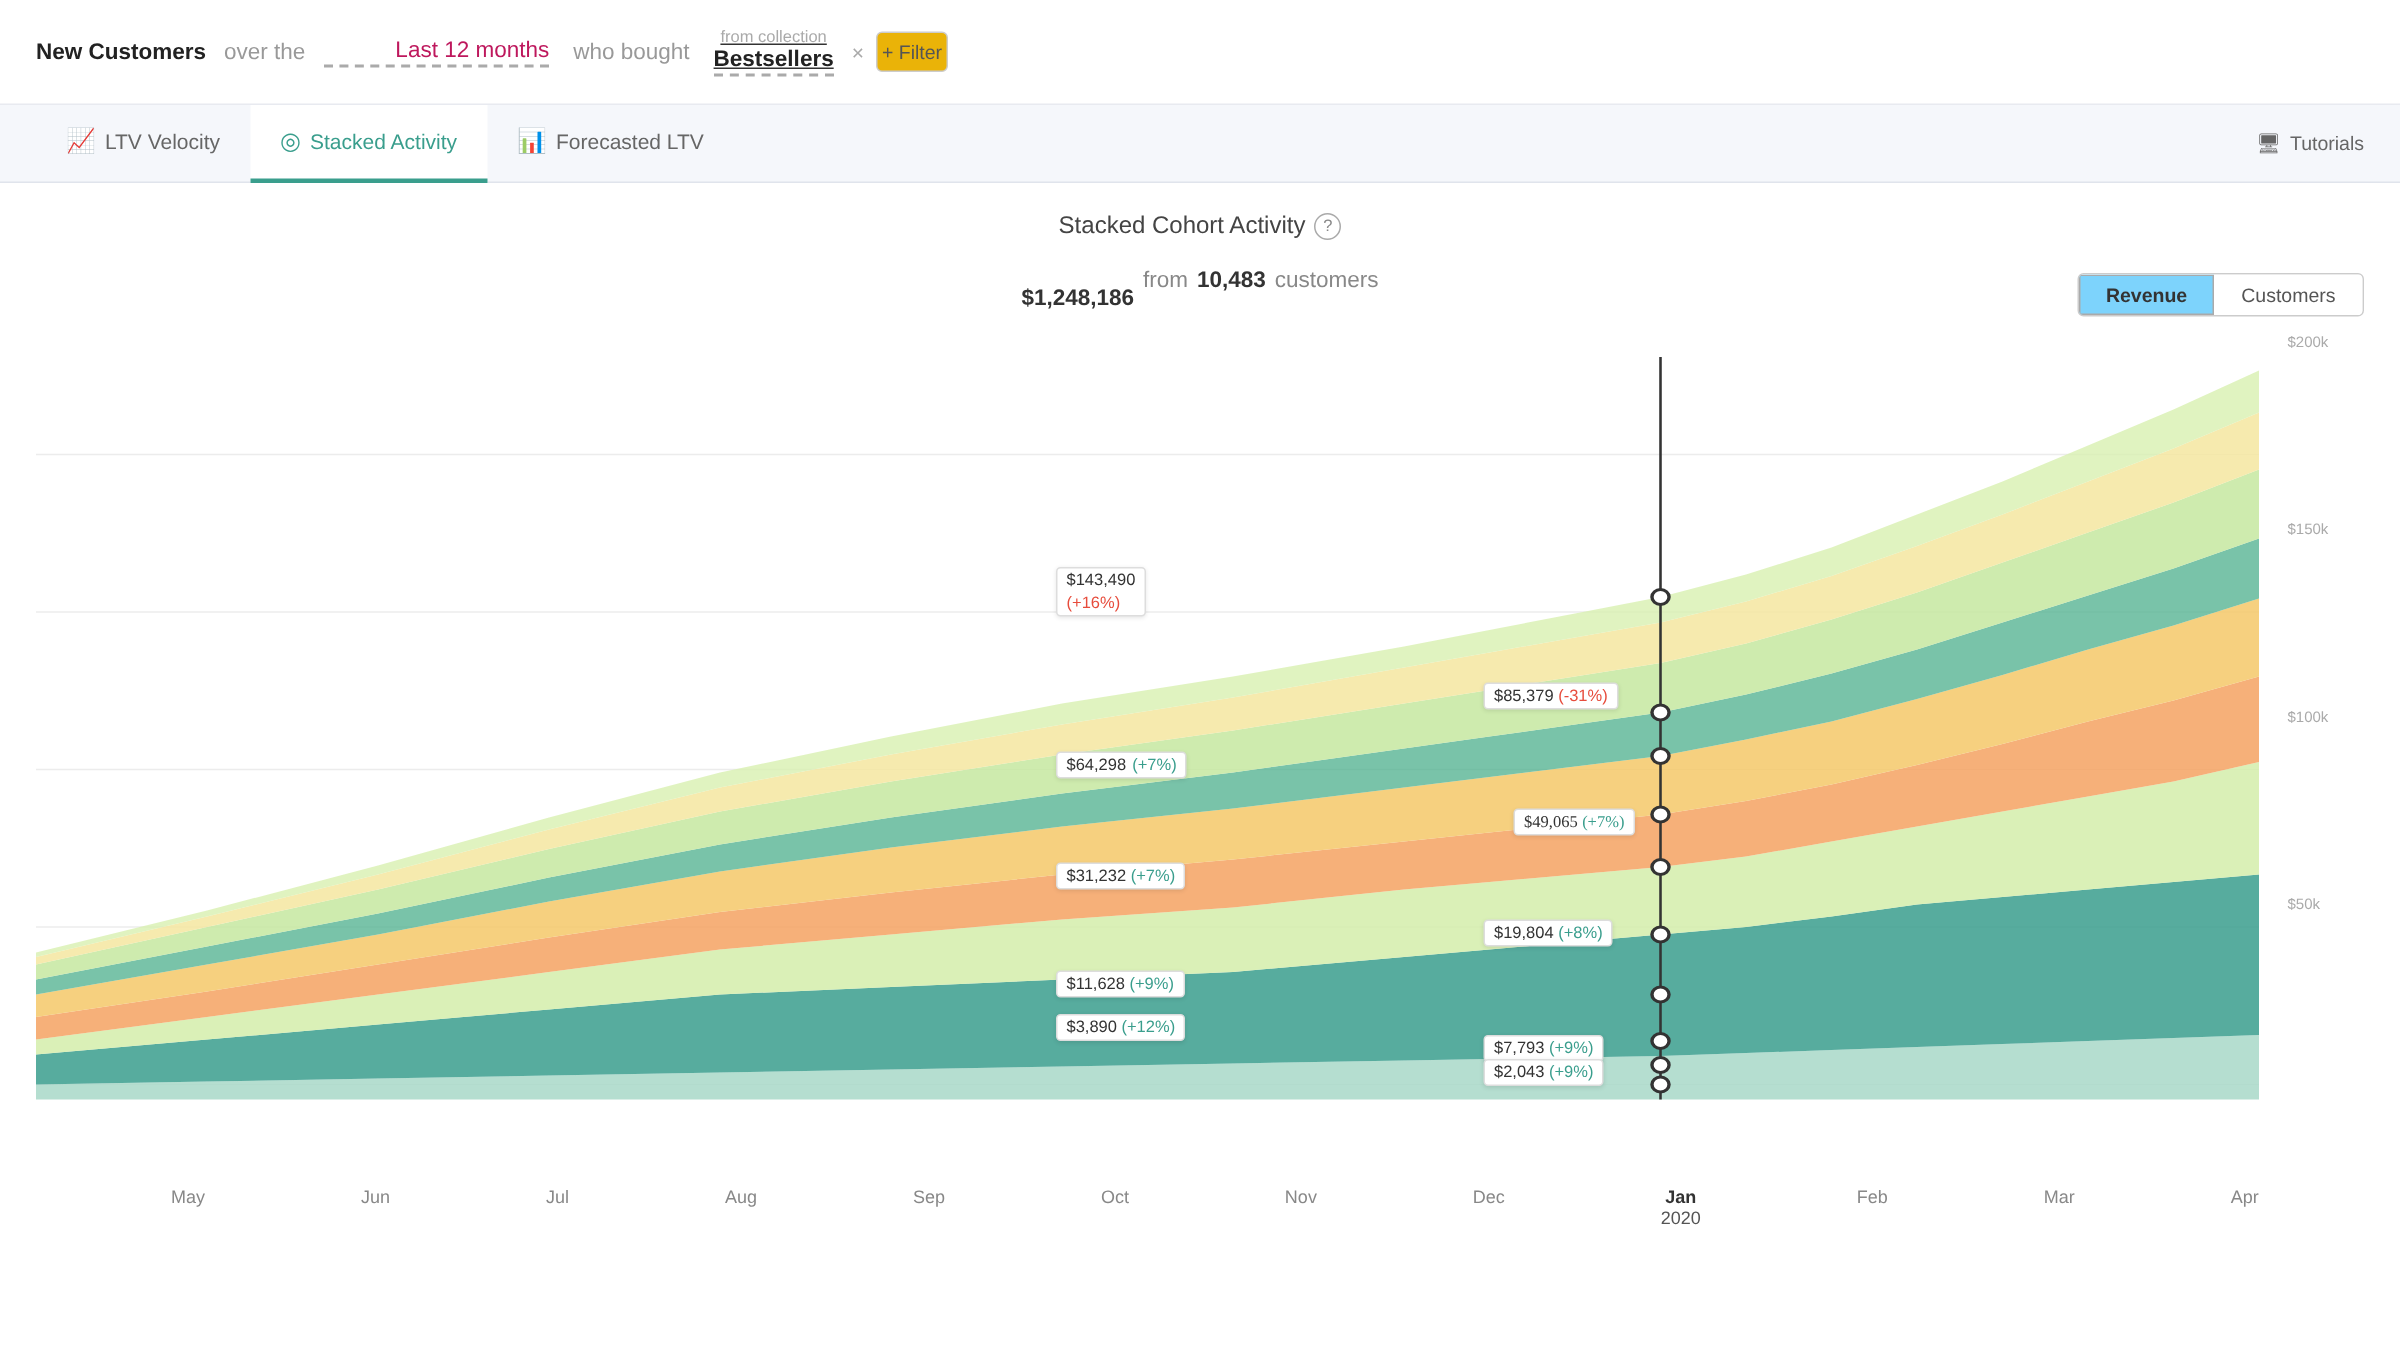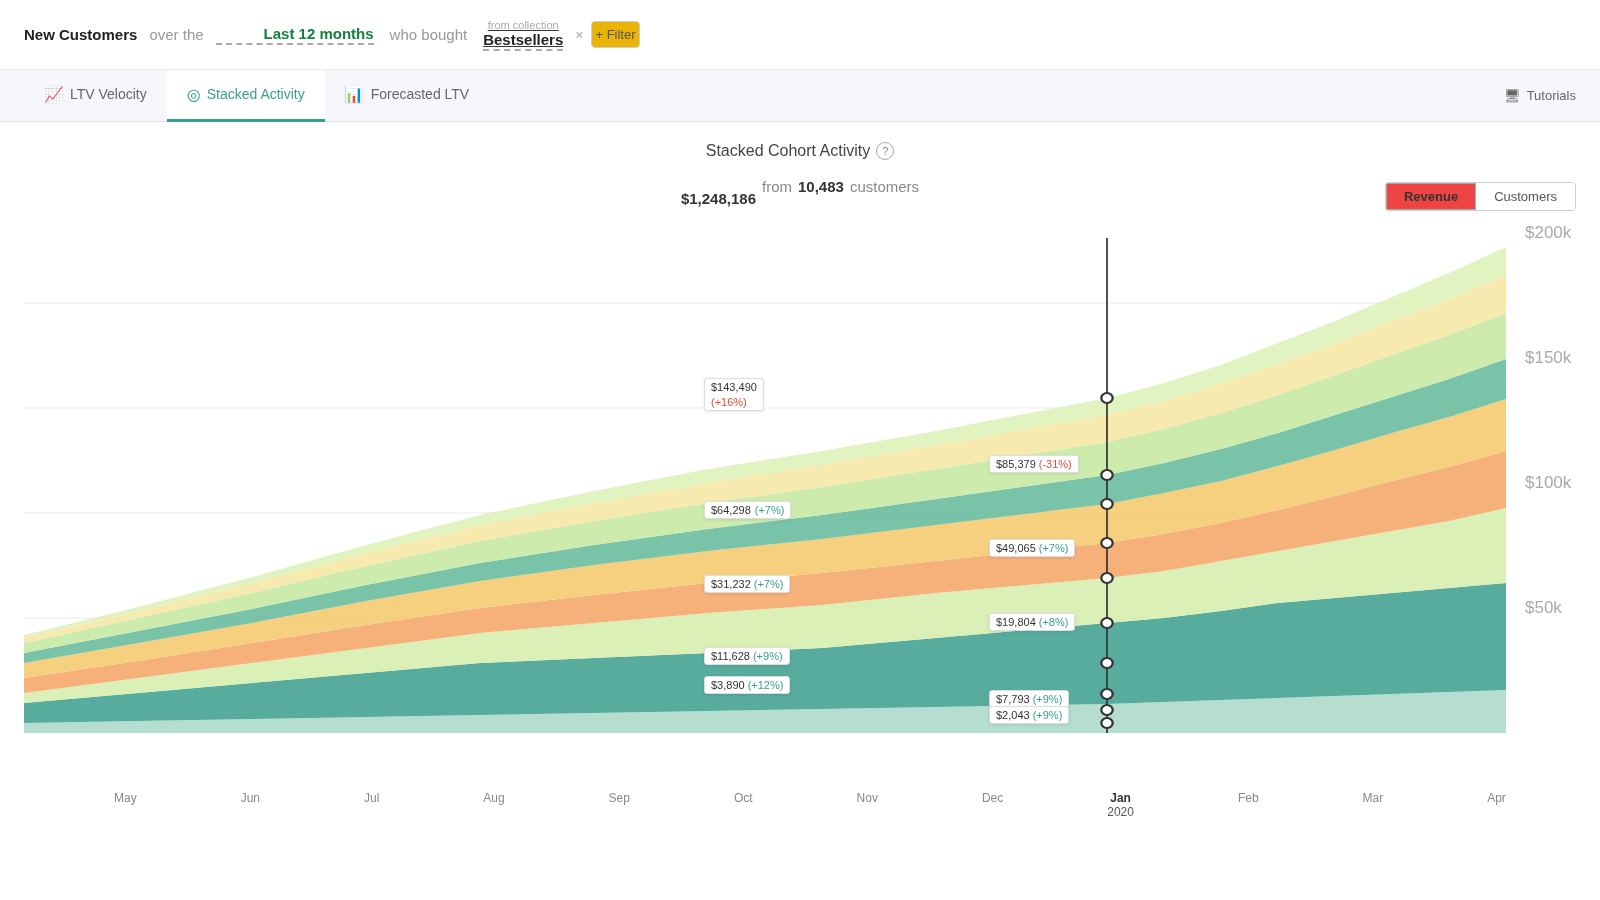--- a/index.html
+++ b/index.html
@@ -5,21 +5,21 @@
     * { box-sizing: border-box; margin: 0; padding: 0; }
     body { font-family: -apple-system, BlinkMacSystemFont, 'Segoe UI', sans-serif; background: #fff; color: #333; width: 1600px; height: 900px; overflow: hidden; }
 
     
     .header-bar {
       display: flex; align-items: center; padding: 12px 24px; border-bottom: 1px solid #e8eaf0;
       background: #fff; height: 70px; gap: 8px; font-size: 15px;
     }
     .header-bar .new-customers { font-weight: 600; color: #222; }
     .header-bar .over-the { color: #999; margin: 0 4px; }
-    .header-bar .last-12 { font-weight: 700; color: #15803d; border-bottom: 2px dashed #aaa; padding-bottom: 1px; padding-left: 48px; }
+    .header-bar .last-12 { font-weight: 400; color: #be185d; border-bottom: 2px dashed #aaa; padding-bottom: 1px; padding-left: 48px; }
     .header-bar .who-bought { color: #999; margin: 0 8px; }
     .header-bar .collection-label { font-size: 11px; color: #aaa; display: block; text-align: center; }
     .header-bar .bestsellers-wrapper { display: flex; flex-direction: column; align-items: center; text-decoration: underline; }
     .header-bar .bestsellers { font-weight: 600; color: #222; border-bottom: 2px dashed #aaa; padding-bottom: 1px; }
     .header-bar .close-btn {
       background: none; border: none; cursor: pointer; color: #aaa; font-size: 14px; margin-left: 4px;
     }
     .filter-btn {
       margin-left: 0; border: 1px solid #ccc; background: #eab308; padding: 5px 3px;
       border-radius: 4px; cursor: pointer; color: #555; font-size: 13px; display: flex; align-items: center; gap: 4px;
@@ -69,21 +69,21 @@
     .chart-subtitle .customers-label { color: #888; }
 
     .view-toggle {
       position: absolute; top: 60px; right: 24px;
       display: flex; border: 1px solid #ccc; border-radius: 4px; overflow: hidden;
     }
     .view-toggle button {
       padding: 6px 18px; font-size: 13px; cursor: pointer; border: none; background: #fff; color: #555;
     }
     .view-toggle button.active {
-      background: #ef4444; font-weight: 600; color: #333; box-shadow: inset 0 0 0 1px #aaa;
+      background: #7dd3fc; font-weight: 600; color: #333; box-shadow: inset 0 0 0 1px #aaa;
     }
 
     
     .chart-container {
       position: relative; width: 100%; height: 620px; padding-bottom: 60px;
     }
     .chart-area {
       position: relative; width: 100%; height: 560px; margin-top: 0;
     }
     .x-axis {
@@ -243,21 +243,21 @@
         <circle cx="950" cy="281" r="5" fill="#fff" stroke="#333" stroke-width="2"></circle>
         <circle cx="950" cy="320" r="5" fill="#fff" stroke="#333" stroke-width="2"></circle>
         <circle cx="950" cy="355" r="5" fill="#fff" stroke="#333" stroke-width="2"></circle>
         <circle cx="950" cy="400" r="5" fill="#fff" stroke="#333" stroke-width="2"></circle>
         <circle cx="950" cy="440" r="5" fill="#fff" stroke="#333" stroke-width="2"></circle>
         <circle cx="950" cy="471" r="5" fill="#fff" stroke="#333" stroke-width="2"></circle>
         <circle cx="950" cy="487" r="5" fill="#fff" stroke="#333" stroke-width="2"></circle>
         <circle cx="950" cy="500" r="5" fill="#fff" stroke="#333" stroke-width="2"></circle>
       </svg>
 
-      <div style="position:absolute; right:0; top:0; height:500px; width:55px; display:flex; flex-direction:column; justify-content:space-between; font-size:17px; color:#aaa; padding:0 4px;">
+      <div style="position:absolute; right:0; top:0; height:500px; width:55px; display:flex; flex-direction:column; justify-content:space-between; font-size:10px; color:#aaa; padding:0 4px;">
         <span>$200k</span>
         <span>$150k</span>
         <span>$100k</span>
         <span>$50k</span>
         <span></span>
       </div>
 
       <div style="position:absolute; top:155px; left:680px; background:#fff; border:1px solid #ddd; border-radius:3px; padding:2px 6px; font-size:11px; white-space:nowrap; box-shadow:0 1px 3px rgba(0,0,0,.1); display:flex; gap:3px;flex-direction:column;">
         <span>$143,490</span>
         <span style="color:#e74c3c;">(+16%)</span>
@@ -266,21 +266,21 @@
       <div style="position:absolute; top:232px; left:965px; background:#fff; border:1px solid #ddd; border-radius:3px; padding:2px 6px; font-size:11px; white-space:nowrap; box-shadow:0 1px 3px rgba(0,0,0,.1); display:flex; gap:3px;">
         <span>$85,379</span>
         <span style="color:#e74c3c;">(-31%)</span>
       </div>
 
       <div style="position:absolute; top:278px; left:680px; background:#fff; border:1px solid #ddd; border-radius:3px; padding:2px 6px; font-size:11px; white-space:nowrap; box-shadow:0 1px 3px rgba(0,0,0,.1); display:flex; gap:4px;">
         <span>$64,298</span>
         <span style="color:#3a9e8d;">(+7%)</span>
       </div>
 
-      <div style="position:absolute; top:316px; left:965px; background:#fff; border:1px solid #ddd; border-radius:3px; padding:2px 6px; font-size:11px; white-space:nowrap; box-shadow:0 1px 3px rgba(0,0,0,.1); display:flex; gap:3px;">
+      <div style="position:absolute; top:316px; left:985px; background:#fff; border:1px solid #ddd; border-radius:3px; padding:2px 6px; font-size:11px; white-space:nowrap; box-shadow:0 1px 3px rgba(0,0,0,.1); display:flex; gap:3px;font-family:Liberation Serif, serif;">
         <span>$49,065</span>
         <span style="color:#3a9e8d;">(+7%)</span>
       </div>
 
       <div style="position:absolute; top:352px; left:680px; background:#fff; border:1px solid #ddd; border-radius:3px; padding:2px 6px; font-size:11px; white-space:nowrap; box-shadow:0 1px 3px rgba(0,0,0,.1); display:flex; gap:3px;">
         <span>$31,232</span>
         <span style="color:#3a9e8d;">(+7%)</span>
       </div>
 
       <div style="position:absolute; top:390px; left:965px; background:#fff; border:1px solid #ddd; border-radius:3px; padding:2px 6px; font-size:11px; white-space:nowrap; box-shadow:0 1px 3px rgba(0,0,0,.1); display:flex; gap:3px;">

